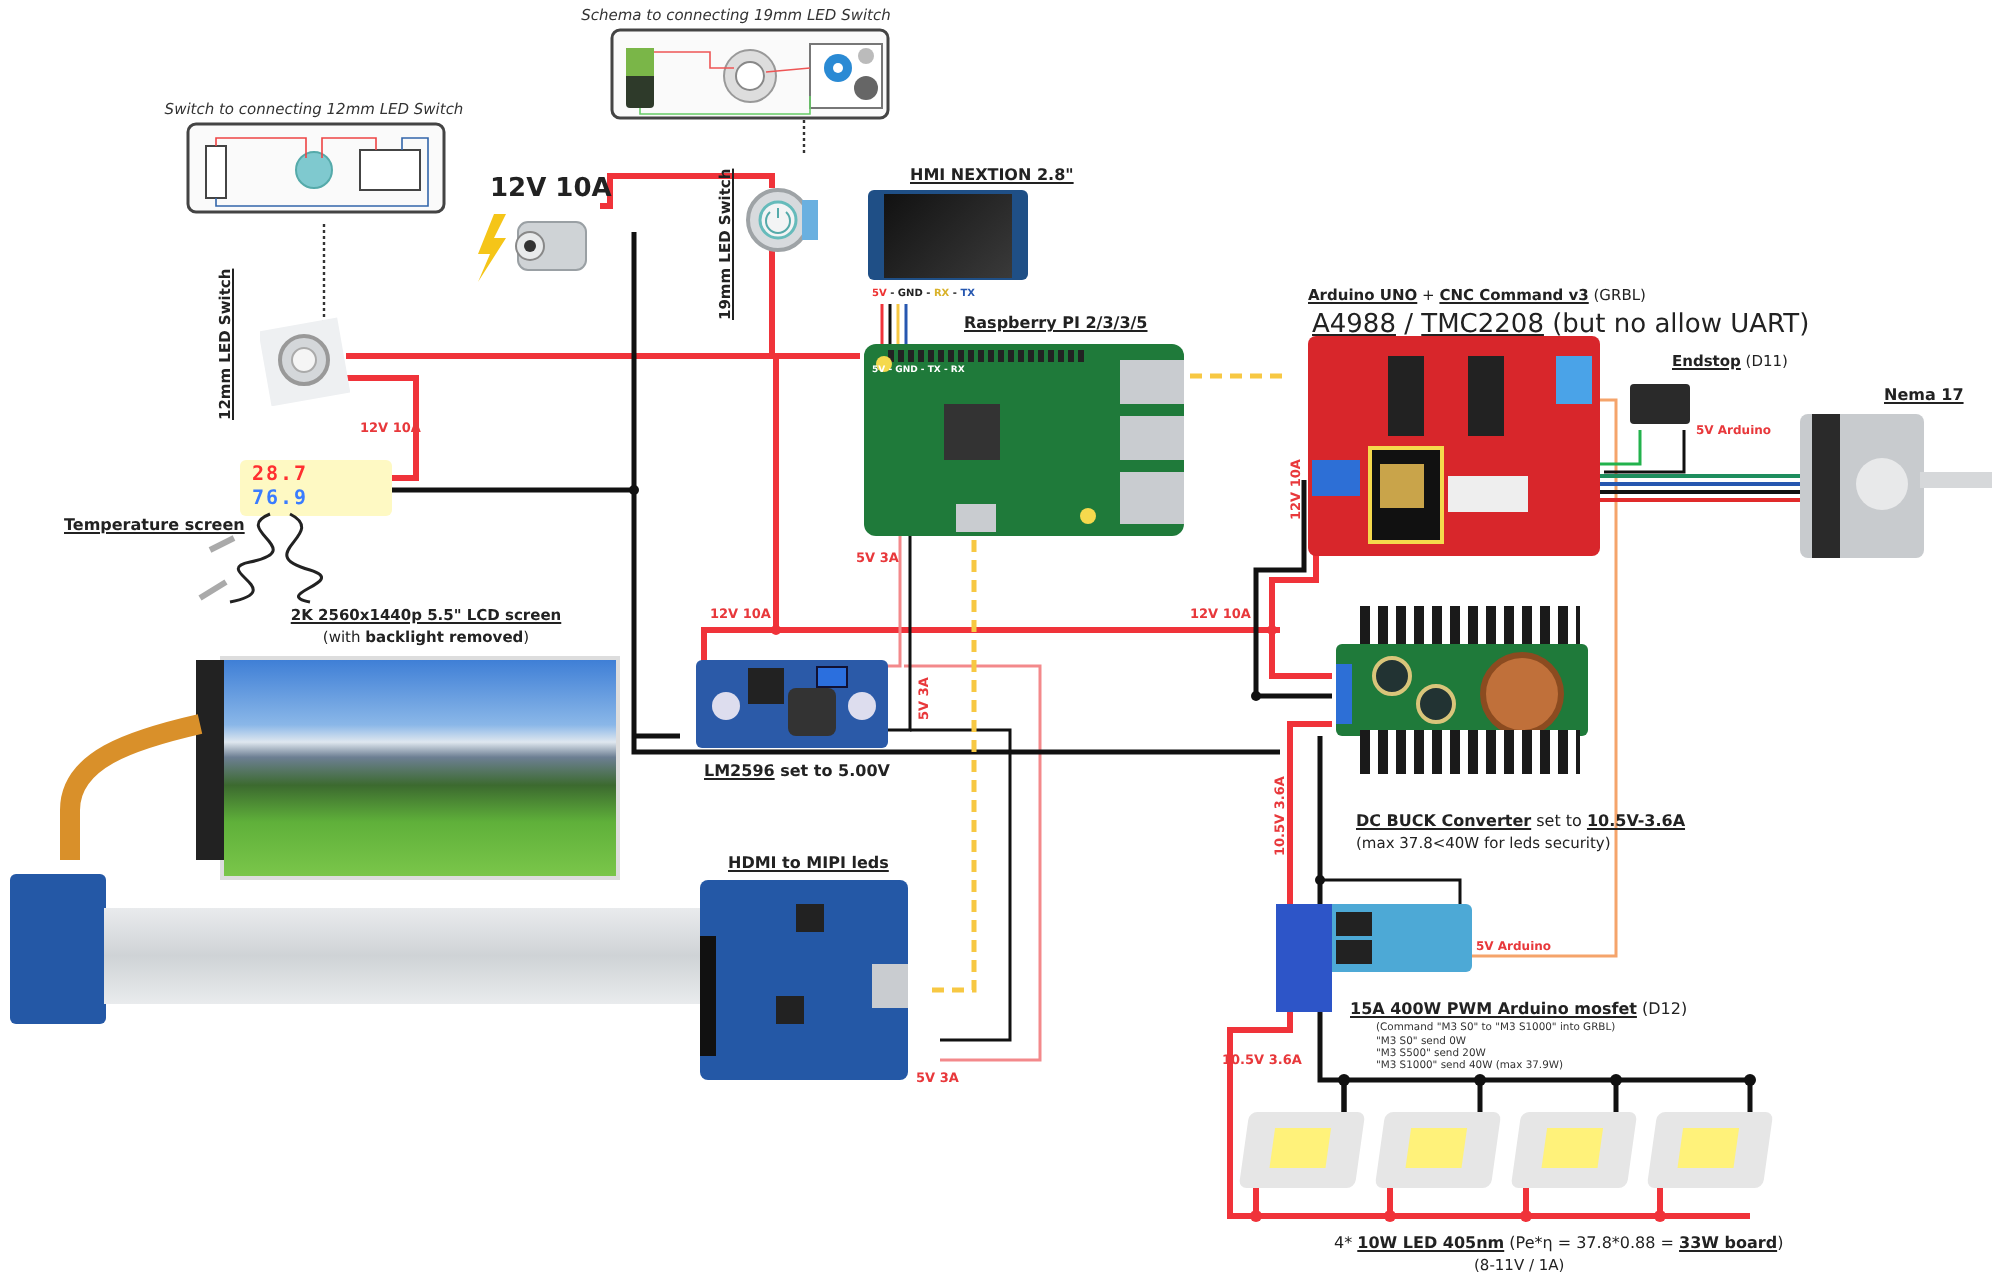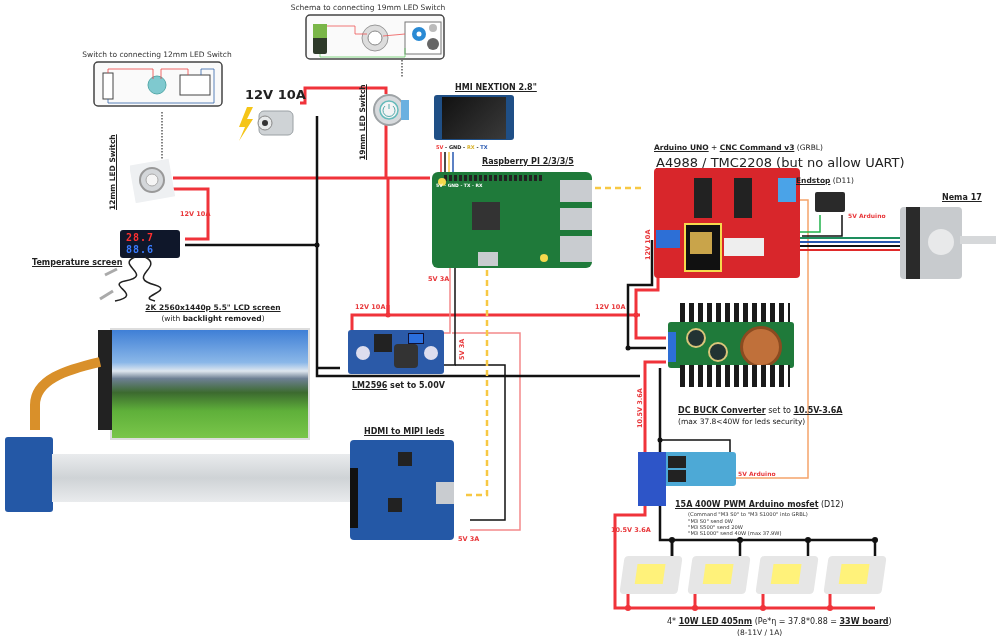--- a/index.html
+++ b/index.html
@@ -2,21 +2,21 @@
 <html><head>
 <meta charset="utf-8">
 <style>
   html,body{margin:0;padding:0;background:#ffffff;}
   body{width:1000px;height:640px;position:relative;overflow:hidden;font-family:"DejaVu Sans",sans-serif;color:#222;}
   #stage{position:absolute;left:0;top:0;width:1000px;height:640px;}
   .lbl{position:absolute;font-size:9px;line-height:1.25;color:#222;white-space:nowrap;}
   .lbl.c{text-align:center;transform:translateX(-50%);}
   .u{text-decoration:underline;font-weight:bold;}
   .b{font-weight:bold;}
-  .it{color:#333;}
+  .it{font-style:italic;color:#333;}
   .red{color:#e8383b;font-weight:bold;font-size:6.5px;}
   .vert{position:absolute;transform-origin:left top;transform:rotate(-90deg);white-space:nowrap;}
   .small{font-size:5.2px;color:#333;line-height:1.35;}
   .big{font-size:13px;font-weight:bold;}
   .comp{position:absolute;}
 </style>
 </head>
 <body>
 
 <div id="stage">
@@ -143,23 +143,23 @@
   </svg>
   <div class="vert b" style="left:358px;top:160px;font-size:7.5px;text-decoration:underline">19mm LED Switch</div>
 
   <svg class="comp" style="left:130px;top:158px" width="45" height="45">
     <rect x="2" y="4" width="40" height="38" fill="#eef0f2" transform="rotate(-10 22 22)"></rect>
     <circle cx="22" cy="22" r="12" fill="#d4d7da" stroke="#999" stroke-width="2"></circle>
     <circle cx="22" cy="22" r="6" fill="#f5f5f5" stroke="#aaa"></circle>
   </svg>
   <div class="vert b" style="left:108px;top:210px;font-size:7.5px;text-decoration:underline">12mm LED Switch</div>
 
-  <div class="comp" style="left:120px;top:230px;width:60px;height:28px;background:#0f172a;border-radius:3px;">
+  <div class="comp" style="left:120px;top:230px;width:60px;height:28px;background:#fef9c3;border-radius:3px;padding-left:16px;">
     <div style="position:absolute;left:6px;top:2px;font:bold 10px 'DejaVu Sans Mono',monospace;color:#ff3030;letter-spacing:1px">28.7</div>
-    <div style="position:absolute;left:6px;top:14px;font:bold 10px 'DejaVu Sans Mono',monospace;color:#3a7cff;letter-spacing:1px">88.6</div>
+    <div style="position:absolute;left:6px;top:14px;font:bold 10px 'DejaVu Sans Mono',monospace;color:#3a7cff;letter-spacing:1px">76.9</div>
   </div>
   <svg class="comp" style="left:95px;top:255px" width="90" height="50">
     <path d="M40 2 C20 10 60 20 30 26 C10 30 50 40 20 46" fill="none" stroke="#222" stroke-width="1.5"></path>
     <path d="M50 2 C70 12 30 22 60 30 C80 36 40 42 60 46" fill="none" stroke="#222" stroke-width="1.5"></path>
     <line x1="5" y1="44" x2="18" y2="36" stroke="#aaa" stroke-width="3"></line>
     <line x1="10" y1="20" x2="22" y2="14" stroke="#aaa" stroke-width="3"></line>
   </svg>
   <div class="lbl u" style="left:32px;top:258px;font-size:8px">Temperature screen</div>
 
   <div class="lbl u" style="left:455px;top:83px;font-size:8px">HMI NEXTION 2.8"</div>
@@ -194,21 +194,21 @@
   <div class="comp" style="left:654px;top:168px;width:146px;height:110px;background:#d8262b;border-radius:4px;">
     <div style="position:absolute;left:40px;top:10px;width:18px;height:40px;background:#222;"></div>
     <div style="position:absolute;left:80px;top:10px;width:18px;height:40px;background:#222;"></div>
     <div style="position:absolute;left:30px;top:55px;width:34px;height:45px;background:#111;border:2px solid #f5d94d;"></div>
     <div style="position:absolute;left:36px;top:64px;width:22px;height:22px;background:#c9a44a;"></div>
     <div style="position:absolute;left:2px;top:62px;width:24px;height:18px;background:#2d6fd6;"></div>
     <div style="position:absolute;left:70px;top:70px;width:40px;height:18px;background:#eee;"></div>
     <div style="position:absolute;left:124px;top:10px;width:18px;height:24px;background:#4aa3e8;"></div>
   </div>
 
-  <div class="lbl" style="left:796px;top:176px;font-size:7.5px"><span class="u">Endstop</span><span> (D11)</span></div>
+  <div class="lbl" style="left:836px;top:176px;font-size:7.5px"><span class="u">Endstop</span><span> (D11)</span></div>
   <div class="comp" style="left:815px;top:192px;width:30px;height:20px;background:#2a2a2a;border-radius:2px;"></div>
   <div class="lbl red" style="left:848px;top:212px;font-size:6px">5V Arduino</div>
 
   <div class="lbl u" style="left:942px;top:193px;font-size:8px">Nema 17</div>
   <div class="comp" style="left:900px;top:207px;width:62px;height:72px;background:#c8cbce;border-radius:4px;">
     <div style="position:absolute;left:6px;top:0;width:14px;height:72px;background:#2a2a2a;"></div>
     <div style="position:absolute;left:28px;top:22px;width:26px;height:26px;border-radius:50%;background:#e8e9ea;"></div>
   </div>
   <div class="comp" style="left:960px;top:236px;width:36px;height:8px;background:#d6d8da;"></div>
 

